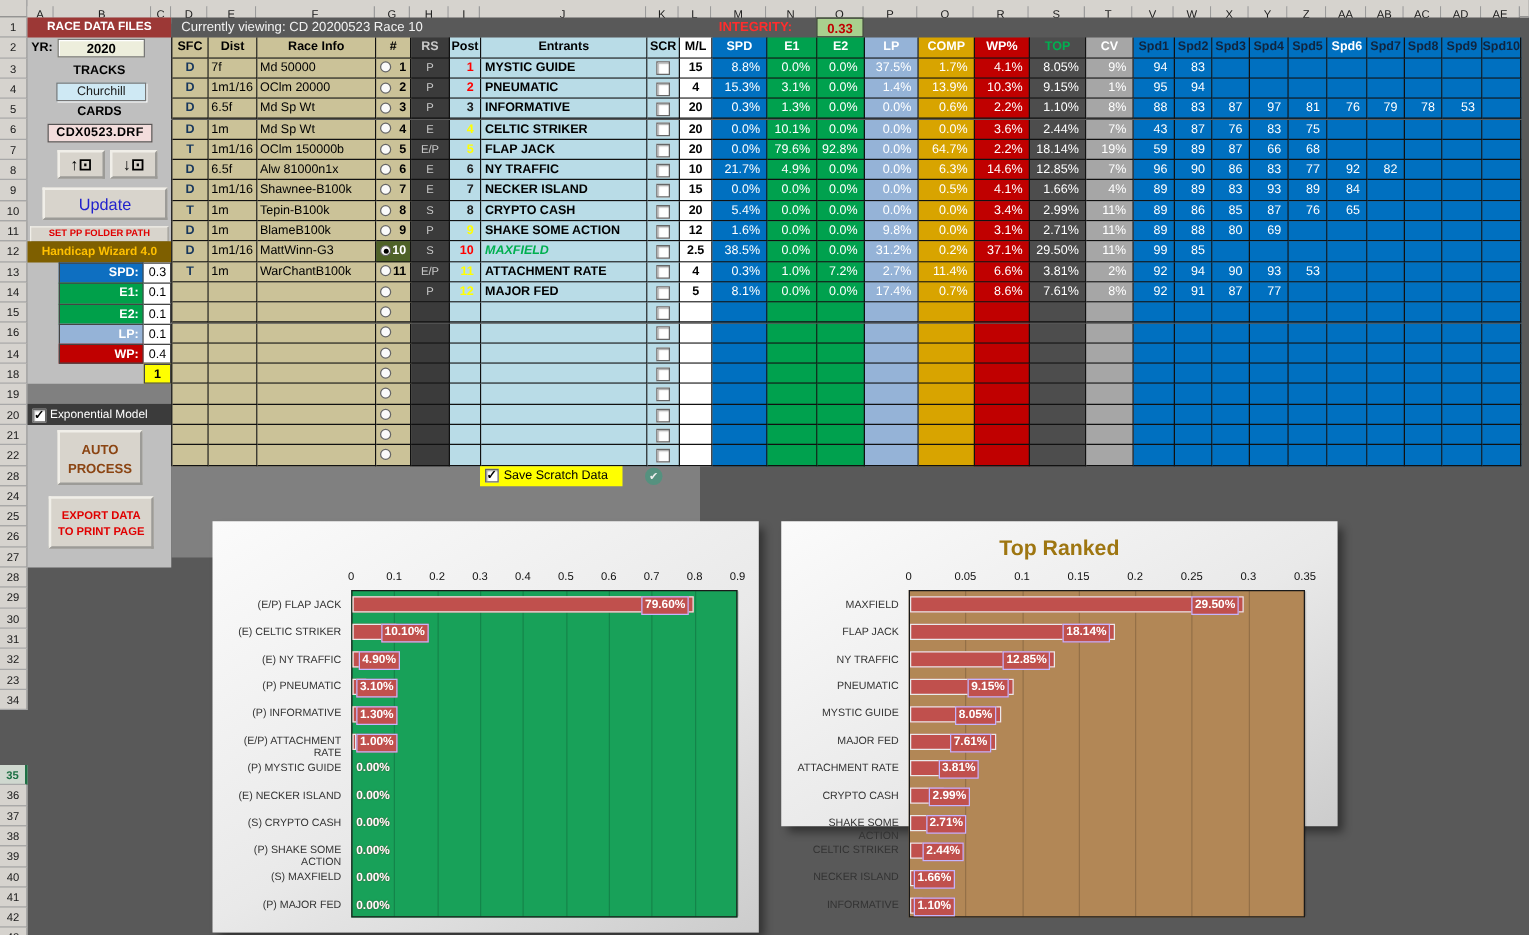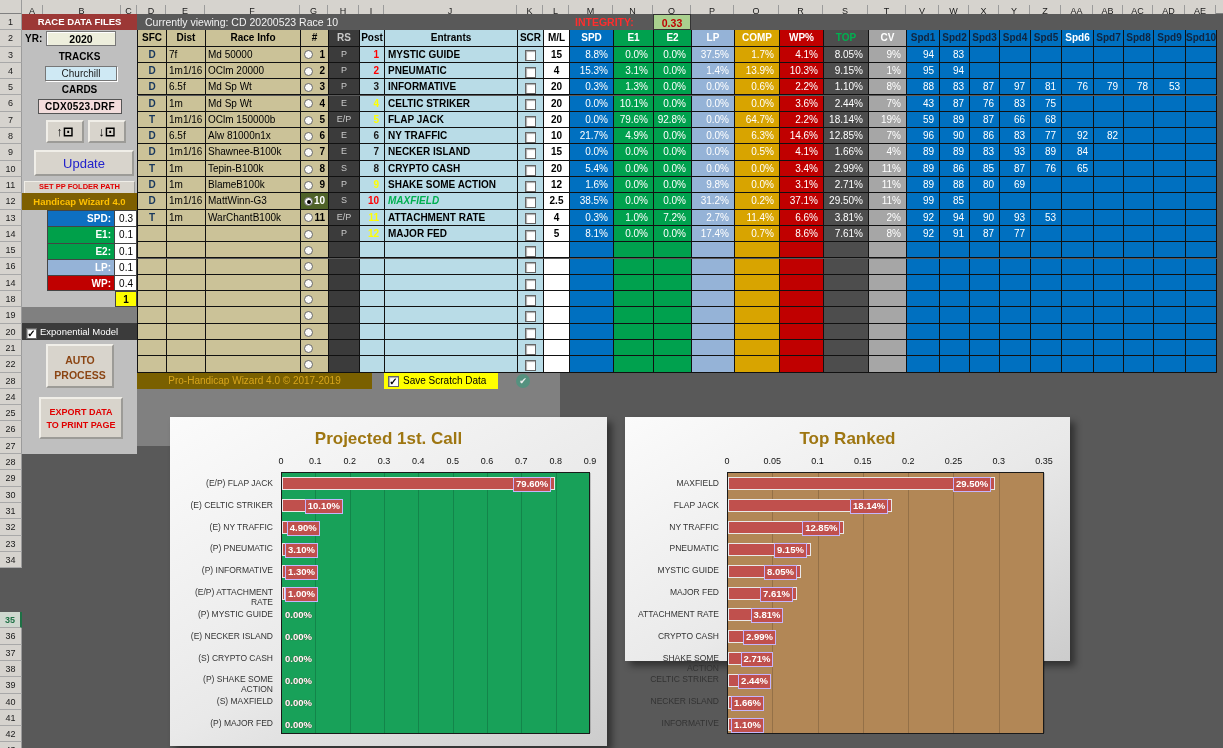--- a/index.html
+++ b/index.html
@@ -211,28 +211,26 @@
     <div class="trow" style="top: 211.9px; border-left: 1px solid rgb(17, 17, 17);"><div class="cell tan" style="width: 29px; text-align: center; color: rgb(23, 55, 93); font-weight: bold;"></div><div class="cell tan" style="width: 39px; padding-left: 2px;"></div><div class="cell tan" style="width: 95px; padding-left: 2px;"></div><div class="cell tan" style="width: 28px;"><div class="radio" style="margin-left: 3px;"></div><div style="display: inline-block; width: 12px; text-align: right; font-size: 10px; font-weight: bold; vertical-align: top; padding-right: 2px;"></div></div><div class="cell dkg" style="width: 31px; text-align: center; font-size: 9px;">P</div><div class="cell lblue" style="width: 25px; text-align: right; padding-right: 5px; font-weight: bold; color: rgb(255, 255, 0);">12</div><div class="cell lblue" style="width: 133px; padding-left: 3px; font-weight: bold;">MAJOR FED</div><div class="cell lblue" style="width: 26px; text-align: center;"><div class="cbx" style="margin-top: 2px;"></div></div><div class="cell whitec" style="width: 26px; text-align: center; font-weight: bold;">5</div><div class="cell c-spd" style="width: 44px;">8.1%</div><div class="cell c-e" style="width: 40px;">0.0%</div><div class="cell c-e" style="width: 38px;">0.0%</div><div class="cell c-lp" style="width: 43px;">17.4%</div><div class="cell c-comp" style="width: 45px;">0.7%</div><div class="cell c-wp" style="width: 44px;">8.6%</div><div class="cell c-top" style="width: 45px;">7.61%</div><div class="cell c-cv" style="width: 38px;">8%</div><div class="cell c-spd" style="width: 33px;">92</div><div class="cell c-spd" style="width: 30px;">91</div><div class="cell c-spd" style="width: 30px;">87</div><div class="cell c-spd" style="width: 31px;">77</div><div class="cell c-spd" style="width: 31px;"></div><div class="cell c-spd" style="width: 32px;"></div><div class="cell c-spd" style="width: 30px;"></div><div class="cell c-spd" style="width: 30px;"></div><div class="cell c-spd" style="width: 32px;"></div><div class="cell c-spd" style="width: 31px;"></div></div>
     <div class="trow" style="top: 228.2px; border-left: 1px solid rgb(17, 17, 17);"><div class="cell tan" style="width: 29px; text-align: center; color: rgb(23, 55, 93); font-weight: bold;"></div><div class="cell tan" style="width: 39px; padding-left: 2px;"></div><div class="cell tan" style="width: 95px; padding-left: 2px;"></div><div class="cell tan" style="width: 28px;"><div class="radio" style="margin-left: 3px;"></div><div style="display: inline-block; width: 12px; text-align: right; font-size: 10px; font-weight: bold; vertical-align: top; padding-right: 2px;"></div></div><div class="cell dkg" style="width: 31px; text-align: center; font-size: 9px;"></div><div class="cell lblue" style="width: 25px; text-align: right; padding-right: 5px; font-weight: bold;"></div><div class="cell lblue" style="width: 133px; padding-left: 3px; font-weight: bold;"></div><div class="cell lblue" style="width: 26px; text-align: center;"><div class="cbx" style="margin-top: 2px;"></div></div><div class="cell whitec" style="width: 26px; text-align: center; font-weight: bold;"></div><div class="cell c-spd" style="width: 44px;"></div><div class="cell c-e" style="width: 40px;"></div><div class="cell c-e" style="width: 38px;"></div><div class="cell c-lp" style="width: 43px;"></div><div class="cell c-comp" style="width: 45px;"></div><div class="cell c-wp" style="width: 44px;"></div><div class="cell c-top" style="width: 45px;"></div><div class="cell c-cv" style="width: 38px;"></div><div class="cell c-spd" style="width: 33px;"></div><div class="cell c-spd" style="width: 30px;"></div><div class="cell c-spd" style="width: 30px;"></div><div class="cell c-spd" style="width: 31px;"></div><div class="cell c-spd" style="width: 31px;"></div><div class="cell c-spd" style="width: 32px;"></div><div class="cell c-spd" style="width: 30px;"></div><div class="cell c-spd" style="width: 30px;"></div><div class="cell c-spd" style="width: 32px;"></div><div class="cell c-spd" style="width: 31px;"></div></div>
     <div class="trow" style="top: 244.5px; border-left: 1px solid rgb(17, 17, 17);"><div class="cell tan" style="width: 29px; text-align: center; color: rgb(23, 55, 93); font-weight: bold;"></div><div class="cell tan" style="width: 39px; padding-left: 2px;"></div><div class="cell tan" style="width: 95px; padding-left: 2px;"></div><div class="cell tan" style="width: 28px;"><div class="radio" style="margin-left: 3px;"></div><div style="display: inline-block; width: 12px; text-align: right; font-size: 10px; font-weight: bold; vertical-align: top; padding-right: 2px;"></div></div><div class="cell dkg" style="width: 31px; text-align: center; font-size: 9px;"></div><div class="cell lblue" style="width: 25px; text-align: right; padding-right: 5px; font-weight: bold;"></div><div class="cell lblue" style="width: 133px; padding-left: 3px; font-weight: bold;"></div><div class="cell lblue" style="width: 26px; text-align: center;"><div class="cbx" style="margin-top: 2px;"></div></div><div class="cell whitec" style="width: 26px; text-align: center; font-weight: bold;"></div><div class="cell c-spd" style="width: 44px;"></div><div class="cell c-e" style="width: 40px;"></div><div class="cell c-e" style="width: 38px;"></div><div class="cell c-lp" style="width: 43px;"></div><div class="cell c-comp" style="width: 45px;"></div><div class="cell c-wp" style="width: 44px;"></div><div class="cell c-top" style="width: 45px;"></div><div class="cell c-cv" style="width: 38px;"></div><div class="cell c-spd" style="width: 33px;"></div><div class="cell c-spd" style="width: 30px;"></div><div class="cell c-spd" style="width: 30px;"></div><div class="cell c-spd" style="width: 31px;"></div><div class="cell c-spd" style="width: 31px;"></div><div class="cell c-spd" style="width: 32px;"></div><div class="cell c-spd" style="width: 30px;"></div><div class="cell c-spd" style="width: 30px;"></div><div class="cell c-spd" style="width: 32px;"></div><div class="cell c-spd" style="width: 31px;"></div></div>
     <div class="trow" style="top: 260.8px; border-left: 1px solid rgb(17, 17, 17);"><div class="cell tan" style="width: 29px; text-align: center; color: rgb(23, 55, 93); font-weight: bold;"></div><div class="cell tan" style="width: 39px; padding-left: 2px;"></div><div class="cell tan" style="width: 95px; padding-left: 2px;"></div><div class="cell tan" style="width: 28px;"><div class="radio" style="margin-left: 3px;"></div><div style="display: inline-block; width: 12px; text-align: right; font-size: 10px; font-weight: bold; vertical-align: top; padding-right: 2px;"></div></div><div class="cell dkg" style="width: 31px; text-align: center; font-size: 9px;"></div><div class="cell lblue" style="width: 25px; text-align: right; padding-right: 5px; font-weight: bold;"></div><div class="cell lblue" style="width: 133px; padding-left: 3px; font-weight: bold;"></div><div class="cell lblue" style="width: 26px; text-align: center;"><div class="cbx" style="margin-top: 2px;"></div></div><div class="cell whitec" style="width: 26px; text-align: center; font-weight: bold;"></div><div class="cell c-spd" style="width: 44px;"></div><div class="cell c-e" style="width: 40px;"></div><div class="cell c-e" style="width: 38px;"></div><div class="cell c-lp" style="width: 43px;"></div><div class="cell c-comp" style="width: 45px;"></div><div class="cell c-wp" style="width: 44px;"></div><div class="cell c-top" style="width: 45px;"></div><div class="cell c-cv" style="width: 38px;"></div><div class="cell c-spd" style="width: 33px;"></div><div class="cell c-spd" style="width: 30px;"></div><div class="cell c-spd" style="width: 30px;"></div><div class="cell c-spd" style="width: 31px;"></div><div class="cell c-spd" style="width: 31px;"></div><div class="cell c-spd" style="width: 32px;"></div><div class="cell c-spd" style="width: 30px;"></div><div class="cell c-spd" style="width: 30px;"></div><div class="cell c-spd" style="width: 32px;"></div><div class="cell c-spd" style="width: 31px;"></div></div>
     <div class="trow" style="top: 277.1px; border-left: 1px solid rgb(17, 17, 17);"><div class="cell tan" style="width: 29px; text-align: center; color: rgb(23, 55, 93); font-weight: bold;"></div><div class="cell tan" style="width: 39px; padding-left: 2px;"></div><div class="cell tan" style="width: 95px; padding-left: 2px;"></div><div class="cell tan" style="width: 28px;"><div class="radio" style="margin-left: 3px;"></div><div style="display: inline-block; width: 12px; text-align: right; font-size: 10px; font-weight: bold; vertical-align: top; padding-right: 2px;"></div></div><div class="cell dkg" style="width: 31px; text-align: center; font-size: 9px;"></div><div class="cell lblue" style="width: 25px; text-align: right; padding-right: 5px; font-weight: bold;"></div><div class="cell lblue" style="width: 133px; padding-left: 3px; font-weight: bold;"></div><div class="cell lblue" style="width: 26px; text-align: center;"><div class="cbx" style="margin-top: 2px;"></div></div><div class="cell whitec" style="width: 26px; text-align: center; font-weight: bold;"></div><div class="cell c-spd" style="width: 44px;"></div><div class="cell c-e" style="width: 40px;"></div><div class="cell c-e" style="width: 38px;"></div><div class="cell c-lp" style="width: 43px;"></div><div class="cell c-comp" style="width: 45px;"></div><div class="cell c-wp" style="width: 44px;"></div><div class="cell c-top" style="width: 45px;"></div><div class="cell c-cv" style="width: 38px;"></div><div class="cell c-spd" style="width: 33px;"></div><div class="cell c-spd" style="width: 30px;"></div><div class="cell c-spd" style="width: 30px;"></div><div class="cell c-spd" style="width: 31px;"></div><div class="cell c-spd" style="width: 31px;"></div><div class="cell c-spd" style="width: 32px;"></div><div class="cell c-spd" style="width: 30px;"></div><div class="cell c-spd" style="width: 30px;"></div><div class="cell c-spd" style="width: 32px;"></div><div class="cell c-spd" style="width: 31px;"></div></div>
     <div class="trow" style="top: 293.4px; border-left: 1px solid rgb(17, 17, 17);"><div class="cell tan" style="width: 29px; text-align: center; color: rgb(23, 55, 93); font-weight: bold;"></div><div class="cell tan" style="width: 39px; padding-left: 2px;"></div><div class="cell tan" style="width: 95px; padding-left: 2px;"></div><div class="cell tan" style="width: 28px;"><div class="radio" style="margin-left: 3px;"></div><div style="display: inline-block; width: 12px; text-align: right; font-size: 10px; font-weight: bold; vertical-align: top; padding-right: 2px;"></div></div><div class="cell dkg" style="width: 31px; text-align: center; font-size: 9px;"></div><div class="cell lblue" style="width: 25px; text-align: right; padding-right: 5px; font-weight: bold;"></div><div class="cell lblue" style="width: 133px; padding-left: 3px; font-weight: bold;"></div><div class="cell lblue" style="width: 26px; text-align: center;"><div class="cbx" style="margin-top: 2px;"></div></div><div class="cell whitec" style="width: 26px; text-align: center; font-weight: bold;"></div><div class="cell c-spd" style="width: 44px;"></div><div class="cell c-e" style="width: 40px;"></div><div class="cell c-e" style="width: 38px;"></div><div class="cell c-lp" style="width: 43px;"></div><div class="cell c-comp" style="width: 45px;"></div><div class="cell c-wp" style="width: 44px;"></div><div class="cell c-top" style="width: 45px;"></div><div class="cell c-cv" style="width: 38px;"></div><div class="cell c-spd" style="width: 33px;"></div><div class="cell c-spd" style="width: 30px;"></div><div class="cell c-spd" style="width: 30px;"></div><div class="cell c-spd" style="width: 31px;"></div><div class="cell c-spd" style="width: 31px;"></div><div class="cell c-spd" style="width: 32px;"></div><div class="cell c-spd" style="width: 30px;"></div><div class="cell c-spd" style="width: 30px;"></div><div class="cell c-spd" style="width: 32px;"></div><div class="cell c-spd" style="width: 31px;"></div></div>
     <div class="trow" style="top: 309.7px; border-left: 1px solid rgb(17, 17, 17);"><div class="cell tan" style="width: 29px; text-align: center; color: rgb(23, 55, 93); font-weight: bold;"></div><div class="cell tan" style="width: 39px; padding-left: 2px;"></div><div class="cell tan" style="width: 95px; padding-left: 2px;"></div><div class="cell tan" style="width: 28px;"><div class="radio" style="margin-left: 3px;"></div><div style="display: inline-block; width: 12px; text-align: right; font-size: 10px; font-weight: bold; vertical-align: top; padding-right: 2px;"></div></div><div class="cell dkg" style="width: 31px; text-align: center; font-size: 9px;"></div><div class="cell lblue" style="width: 25px; text-align: right; padding-right: 5px; font-weight: bold;"></div><div class="cell lblue" style="width: 133px; padding-left: 3px; font-weight: bold;"></div><div class="cell lblue" style="width: 26px; text-align: center;"><div class="cbx" style="margin-top: 2px;"></div></div><div class="cell whitec" style="width: 26px; text-align: center; font-weight: bold;"></div><div class="cell c-spd" style="width: 44px;"></div><div class="cell c-e" style="width: 40px;"></div><div class="cell c-e" style="width: 38px;"></div><div class="cell c-lp" style="width: 43px;"></div><div class="cell c-comp" style="width: 45px;"></div><div class="cell c-wp" style="width: 44px;"></div><div class="cell c-top" style="width: 45px;"></div><div class="cell c-cv" style="width: 38px;"></div><div class="cell c-spd" style="width: 33px;"></div><div class="cell c-spd" style="width: 30px;"></div><div class="cell c-spd" style="width: 30px;"></div><div class="cell c-spd" style="width: 31px;"></div><div class="cell c-spd" style="width: 31px;"></div><div class="cell c-spd" style="width: 32px;"></div><div class="cell c-spd" style="width: 30px;"></div><div class="cell c-spd" style="width: 30px;"></div><div class="cell c-spd" style="width: 32px;"></div><div class="cell c-spd" style="width: 31px;"></div></div>
     <div class="trow" style="top: 326px; border-left: 1px solid rgb(17, 17, 17);"><div class="cell tan" style="width: 29px; text-align: center; color: rgb(23, 55, 93); font-weight: bold;"></div><div class="cell tan" style="width: 39px; padding-left: 2px;"></div><div class="cell tan" style="width: 95px; padding-left: 2px;"></div><div class="cell tan" style="width: 28px;"><div class="radio" style="margin-left: 3px;"></div><div style="display: inline-block; width: 12px; text-align: right; font-size: 10px; font-weight: bold; vertical-align: top; padding-right: 2px;"></div></div><div class="cell dkg" style="width: 31px; text-align: center; font-size: 9px;"></div><div class="cell lblue" style="width: 25px; text-align: right; padding-right: 5px; font-weight: bold;"></div><div class="cell lblue" style="width: 133px; padding-left: 3px; font-weight: bold;"></div><div class="cell lblue" style="width: 26px; text-align: center;"><div class="cbx" style="margin-top: 2px;"></div></div><div class="cell whitec" style="width: 26px; text-align: center; font-weight: bold;"></div><div class="cell c-spd" style="width: 44px;"></div><div class="cell c-e" style="width: 40px;"></div><div class="cell c-e" style="width: 38px;"></div><div class="cell c-lp" style="width: 43px;"></div><div class="cell c-comp" style="width: 45px;"></div><div class="cell c-wp" style="width: 44px;"></div><div class="cell c-top" style="width: 45px;"></div><div class="cell c-cv" style="width: 38px;"></div><div class="cell c-spd" style="width: 33px;"></div><div class="cell c-spd" style="width: 30px;"></div><div class="cell c-spd" style="width: 30px;"></div><div class="cell c-spd" style="width: 31px;"></div><div class="cell c-spd" style="width: 31px;"></div><div class="cell c-spd" style="width: 32px;"></div><div class="cell c-spd" style="width: 30px;"></div><div class="cell c-spd" style="width: 30px;"></div><div class="cell c-spd" style="width: 32px;"></div><div class="cell c-spd" style="width: 31px;"></div></div>
     <div class="trow" style="top: 342.3px; border-left: 1px solid rgb(17, 17, 17);"><div class="cell tan" style="width: 29px; text-align: center; color: rgb(23, 55, 93); font-weight: bold;"></div><div class="cell tan" style="width: 39px; padding-left: 2px;"></div><div class="cell tan" style="width: 95px; padding-left: 2px;"></div><div class="cell tan" style="width: 28px;"><div class="radio" style="margin-left: 3px;"></div><div style="display: inline-block; width: 12px; text-align: right; font-size: 10px; font-weight: bold; vertical-align: top; padding-right: 2px;"></div></div><div class="cell dkg" style="width: 31px; text-align: center; font-size: 9px;"></div><div class="cell lblue" style="width: 25px; text-align: right; padding-right: 5px; font-weight: bold;"></div><div class="cell lblue" style="width: 133px; padding-left: 3px; font-weight: bold;"></div><div class="cell lblue" style="width: 26px; text-align: center;"><div class="cbx" style="margin-top: 2px;"></div></div><div class="cell whitec" style="width: 26px; text-align: center; font-weight: bold;"></div><div class="cell c-spd" style="width: 44px;"></div><div class="cell c-e" style="width: 40px;"></div><div class="cell c-e" style="width: 38px;"></div><div class="cell c-lp" style="width: 43px;"></div><div class="cell c-comp" style="width: 45px;"></div><div class="cell c-wp" style="width: 44px;"></div><div class="cell c-top" style="width: 45px;"></div><div class="cell c-cv" style="width: 38px;"></div><div class="cell c-spd" style="width: 33px;"></div><div class="cell c-spd" style="width: 30px;"></div><div class="cell c-spd" style="width: 30px;"></div><div class="cell c-spd" style="width: 31px;"></div><div class="cell c-spd" style="width: 31px;"></div><div class="cell c-spd" style="width: 32px;"></div><div class="cell c-spd" style="width: 30px;"></div><div class="cell c-spd" style="width: 30px;"></div><div class="cell c-spd" style="width: 32px;"></div><div class="cell c-spd" style="width: 31px;"></div></div>
     <div class="trow" style="top: 358.6px; width: 1079px;">
-      <div id="footer-brand">Pro-Handicap Wizard 4.0 © 2017-2019</div>
       <div id="footer-scratch"><div class="cbx" style="margin: 2px 4px 0px;">✓</div><div style="display: inline; font-size: 10px;">Save Scratch Data</div></div>
       <div id="footer-check">✔</div>
     </div>
   </div>
 
 <div class="chart" id="chart1" style="left:170px;top:417px;width:437px;height:329px;">
-    <div class="chart-title">Projected 1st. Call</div>
     <div class="plot" style="left: 111px; top: 55px; width: 309px; height: 262px; background: rgb(24, 161, 89);">
       <div class="gridline" style="left: 33.3333px;"></div>
       <div class="gridline" style="left: 67.6667px;"></div>
       <div class="gridline" style="left: 102px;"></div>
       <div class="gridline" style="left: 136.333px;"></div>
       <div class="gridline" style="left: 170.667px;"></div>
       <div class="gridline" style="left: 205px;"></div>
       <div class="gridline" style="left: 239.333px;"></div>
       <div class="gridline" style="left: 273.667px;"></div>
       <div class="gridline" style="left: 308px;"></div>

